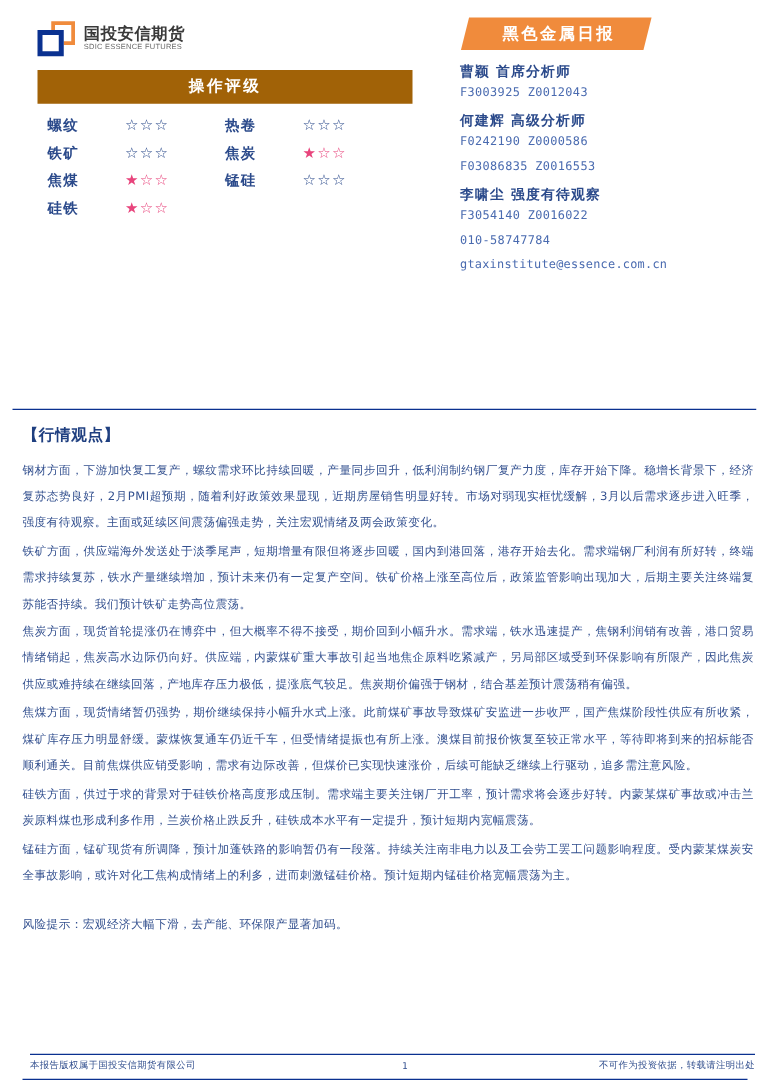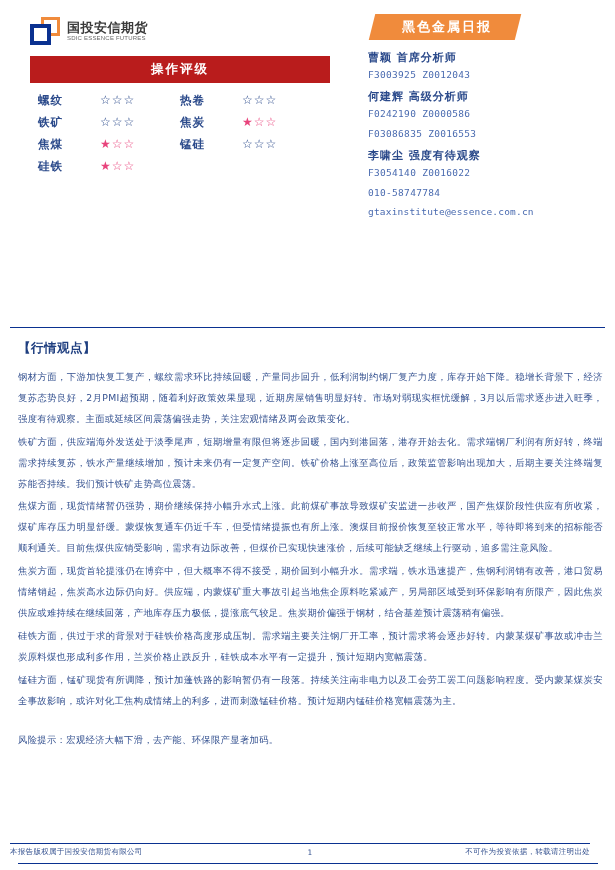--- a/index.html
+++ b/index.html
@@ -37,21 +37,21 @@
     font-size: 13px; font-weight: bold; color: #3a3a3a;
     letter-spacing: 0.5px; font-family: "DejaVu Sans", sans-serif;
   }
   .logo-en {
     font-size: 6px; color: #6a6a6a; letter-spacing: 0.2px;
     font-family: "Liberation Sans", sans-serif; margin-top: 1px;
   }
 
   
   .rating-title {
-    background: #b91c1c; color: #ffffff;
+    background: #a16207; color: #ffffff;
     font-size: 12.5px; font-weight: bold; text-align: center;
     padding: 5px 0 5px 0; letter-spacing: 2px;
     margin-top: 8px; width: 300px;
   }
   .rating-body { width: 300px; padding: 6px 0 0 8px; }
   .rating-row { display: flex; align-items: center; height: 22px; }
   .rt-name {
     width: 62px; font-size: 11.5px; font-weight: bold; color: #2b4a8b;
     letter-spacing: 1px;
   }
@@ -109,21 +109,21 @@
   }
   .para {
     font-size: 9.3px; line-height: 2.25; color: #33508f;
     text-align: justify; letter-spacing: 0.35px; margin-bottom: 2px;
     text-indent: 0;
   }
   .risk { margin-top: 18px; }
 
   
   .footer {
-    position: absolute; left: 10px; bottom: 10px; width: 580px;
+    position: absolute; left: 24px; bottom: 10px; width: 580px;
     display: flex; align-items: center;
     border-top: 1.4px solid #0a3190; padding-top: 3px;
   }
   .footer-inner {
     display: flex; width: 100%; align-items: center;
     font-size: 7.5px; color: #33508f; letter-spacing: 0.3px;
     padding-bottom: 3px;
   }
   .f-left { flex: 0 0 220px; }
   .f-mid { flex: 1; text-align: center; font-family: "DejaVu Sans Mono", monospace; }
@@ -225,22 +225,22 @@
     </div>
   </div>
 
   <div class="divider"></div>
 
   <div class="content">
     <div class="sec-title">【行情观点】</div>
 
     <div class="para">钢材方面，下游加快复工复产，螺纹需求环比持续回暖，产量同步回升，低利润制约钢厂复产力度，库存开始下降。稳增长背景下，经济复苏态势良好，2月PMI超预期，随着利好政策效果显现，近期房屋销售明显好转。市场对弱现实框忧缓解，3月以后需求逐步进入旺季，强度有待观察。主面或延续区间震荡偏强走势，关注宏观情绪及两会政策变化。</div>
     <div class="para">铁矿方面，供应端海外发送处于淡季尾声，短期增量有限但将逐步回暖，国内到港回落，港存开始去化。需求端钢厂利润有所好转，终端需求持续复苏，铁水产量继续增加，预计未来仍有一定复产空间。铁矿价格上涨至高位后，政策监管影响出现加大，后期主要关注终端复苏能否持续。我们预计铁矿走势高位震荡。</div>
+    <div class="para">焦炭方面，现货首轮提涨仍在博弈中，但大概率不得不接受，期价回到小幅升水。需求端，铁水迅速提产，焦钢利润销有改善，港口贸易情绪销起，焦炭高水边际仍向好。供应端，内蒙煤矿重大事故引起当地焦企原料吃紧减产，另局部区域受到环保影响有所限产，因此焦炭供应或难持续在继续回落，产地库存压力极低，提涨底气较足。焦炭期价偏强于钢材，结合基差预计震荡稍有偏强。</div>
     <div class="para">焦煤方面，现货情绪暂仍强势，期价继续保持小幅升水式上涨。此前煤矿事故导致煤矿安监进一步收严，国产焦煤阶段性供应有所收紧，煤矿库存压力明显舒缓。蒙煤恢复通车仍近千车，但受情绪提振也有所上涨。澳煤目前报价恢复至较正常水平，等待即将到来的招标能否顺利通关。目前焦煤供应销受影响，需求有边际改善，但煤价已实现快速涨价，后续可能缺乏继续上行驱动，追多需注意风险。</div>
-    <div class="para">焦炭方面，现货首轮提涨仍在博弈中，但大概率不得不接受，期价回到小幅升水。需求端，铁水迅速提产，焦钢利润销有改善，港口贸易情绪销起，焦炭高水边际仍向好。供应端，内蒙煤矿重大事故引起当地焦企原料吃紧减产，另局部区域受到环保影响有所限产，因此焦炭供应或难持续在继续回落，产地库存压力极低，提涨底气较足。焦炭期价偏强于钢材，结合基差预计震荡稍有偏强。</div>
     <div class="para">硅铁方面，供过于求的背景对于硅铁价格高度形成压制。需求端主要关注钢厂开工率，预计需求将会逐步好转。内蒙某煤矿事故或冲击兰炭原料煤也形成利多作用，兰炭价格止跌反升，硅铁成本水平有一定提升，预计短期内宽幅震荡。</div>
     <div class="para">锰硅方面，锰矿现货有所调降，预计加蓬铁路的影响暂仍有一段落。持续关注南非电力以及工会劳工罢工问题影响程度。受内蒙某煤炭安全事故影响，或许对化工焦构成情绪上的利多，进而刺激锰硅价格。预计短期内锰硅价格宽幅震荡为主。</div>
     <div class="para risk">风险提示：宏观经济大幅下滑，去产能、环保限产显著加码。</div>
   </div>
 
   <div class="footer">
     <div class="footer-inner">
       <div class="f-left">本报告版权属于国投安信期货有限公司</div>
       <div class="f-mid">1</div>
       <div class="f-right">不可作为投资依据，转载请注明出处</div>

